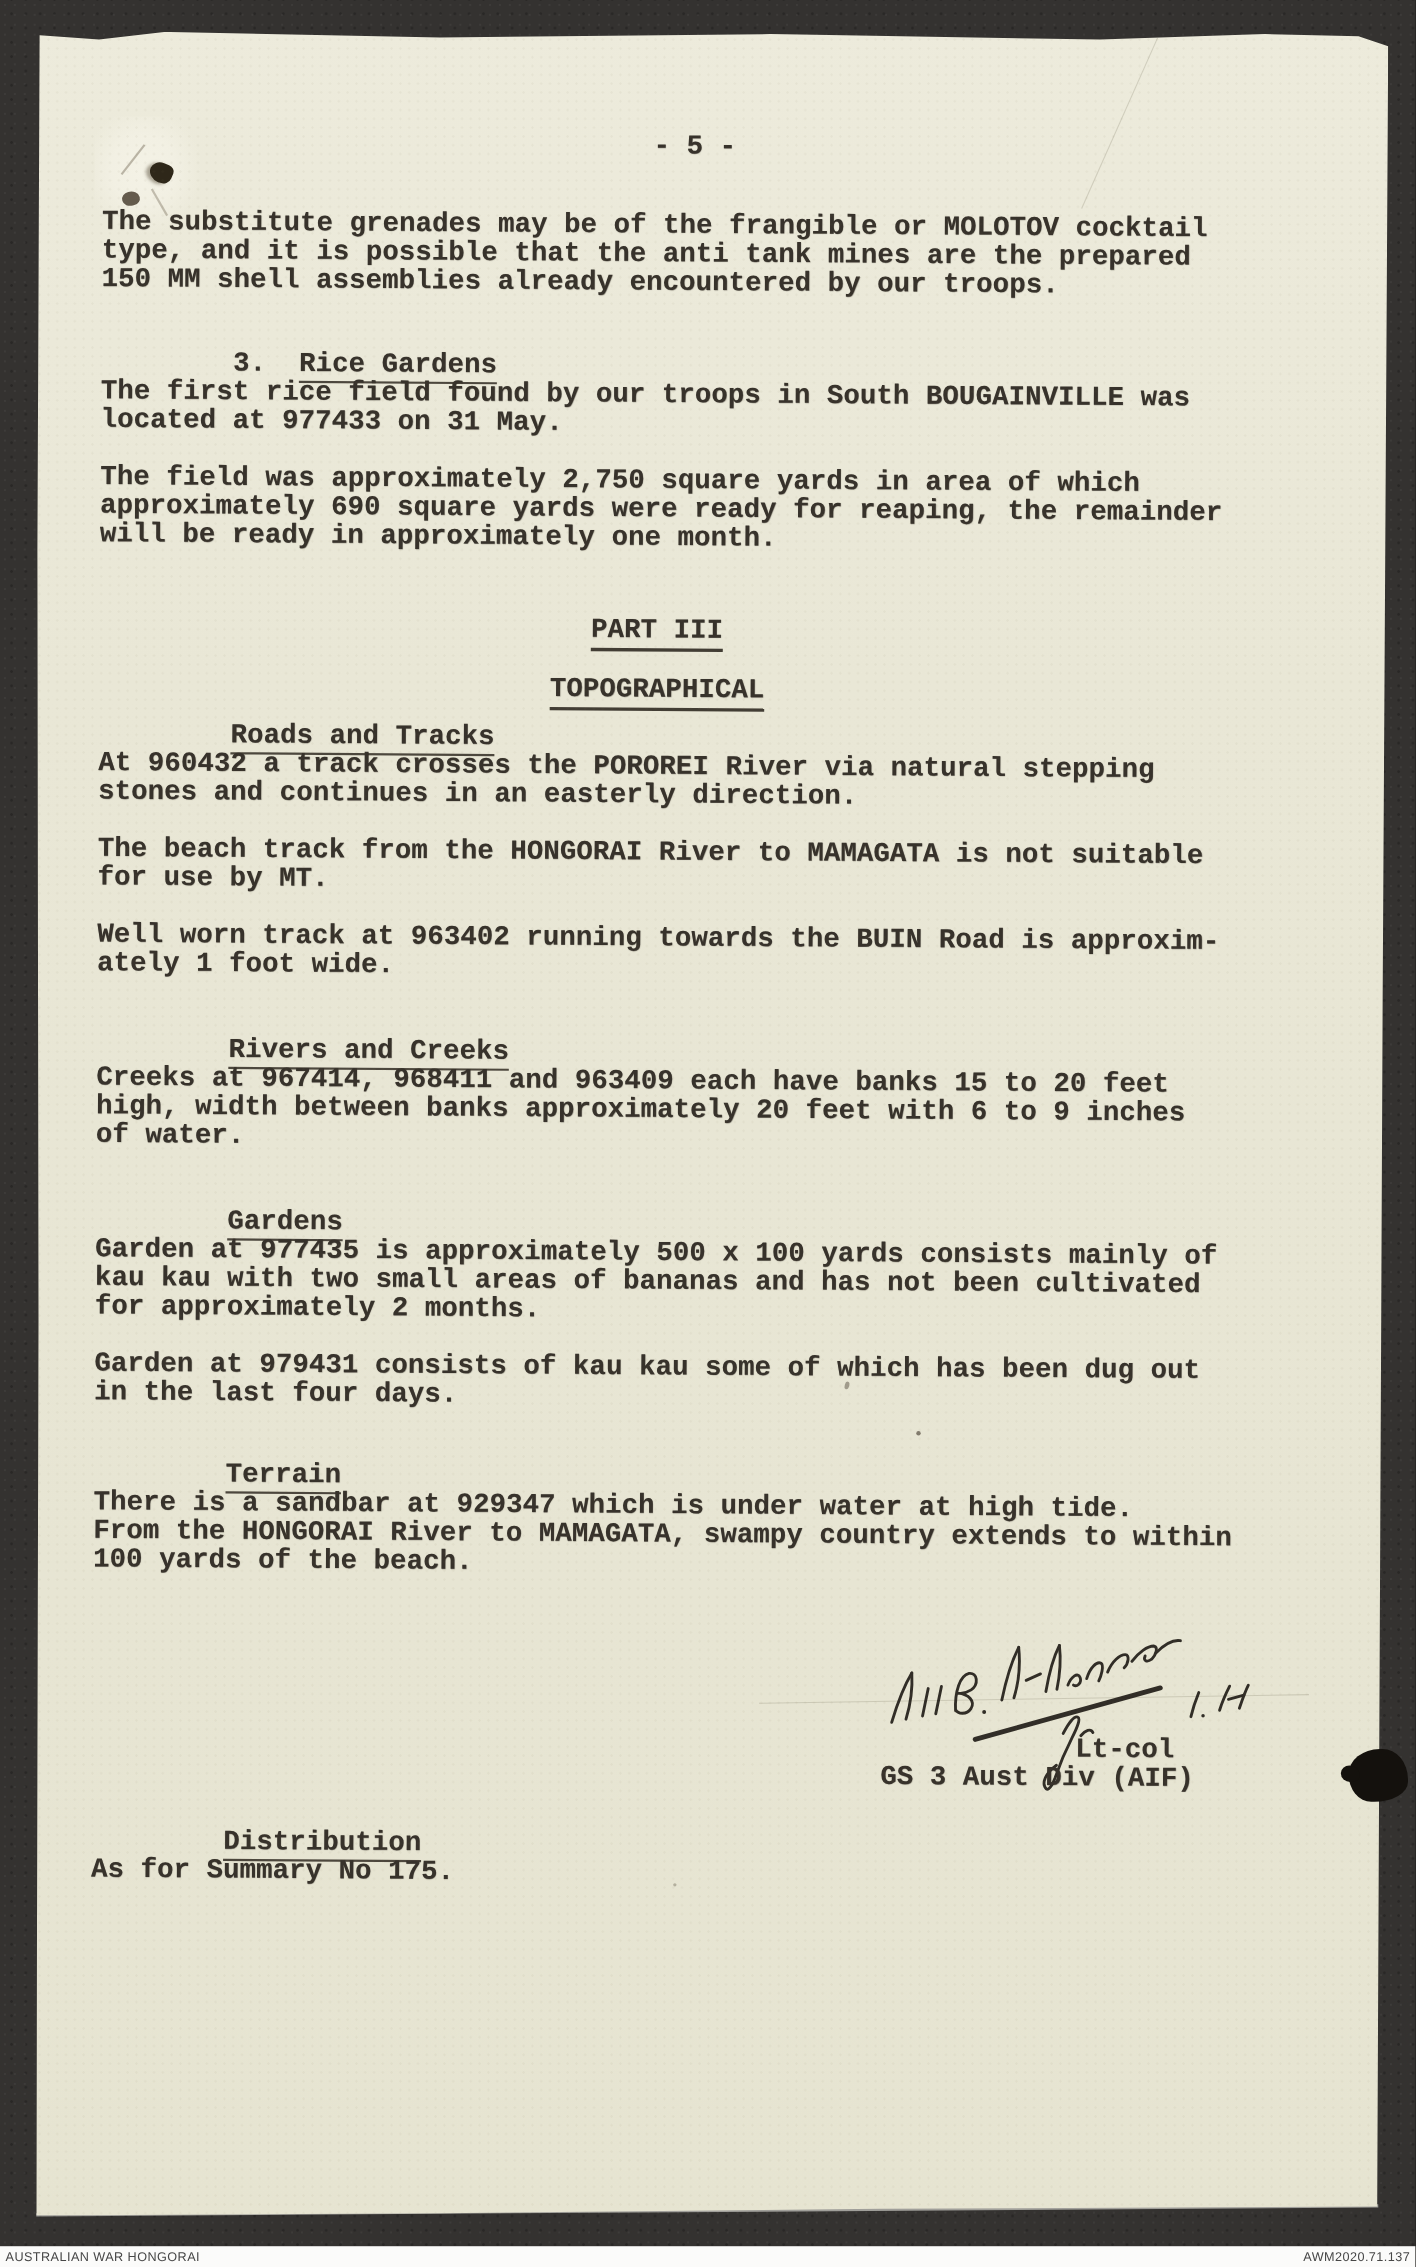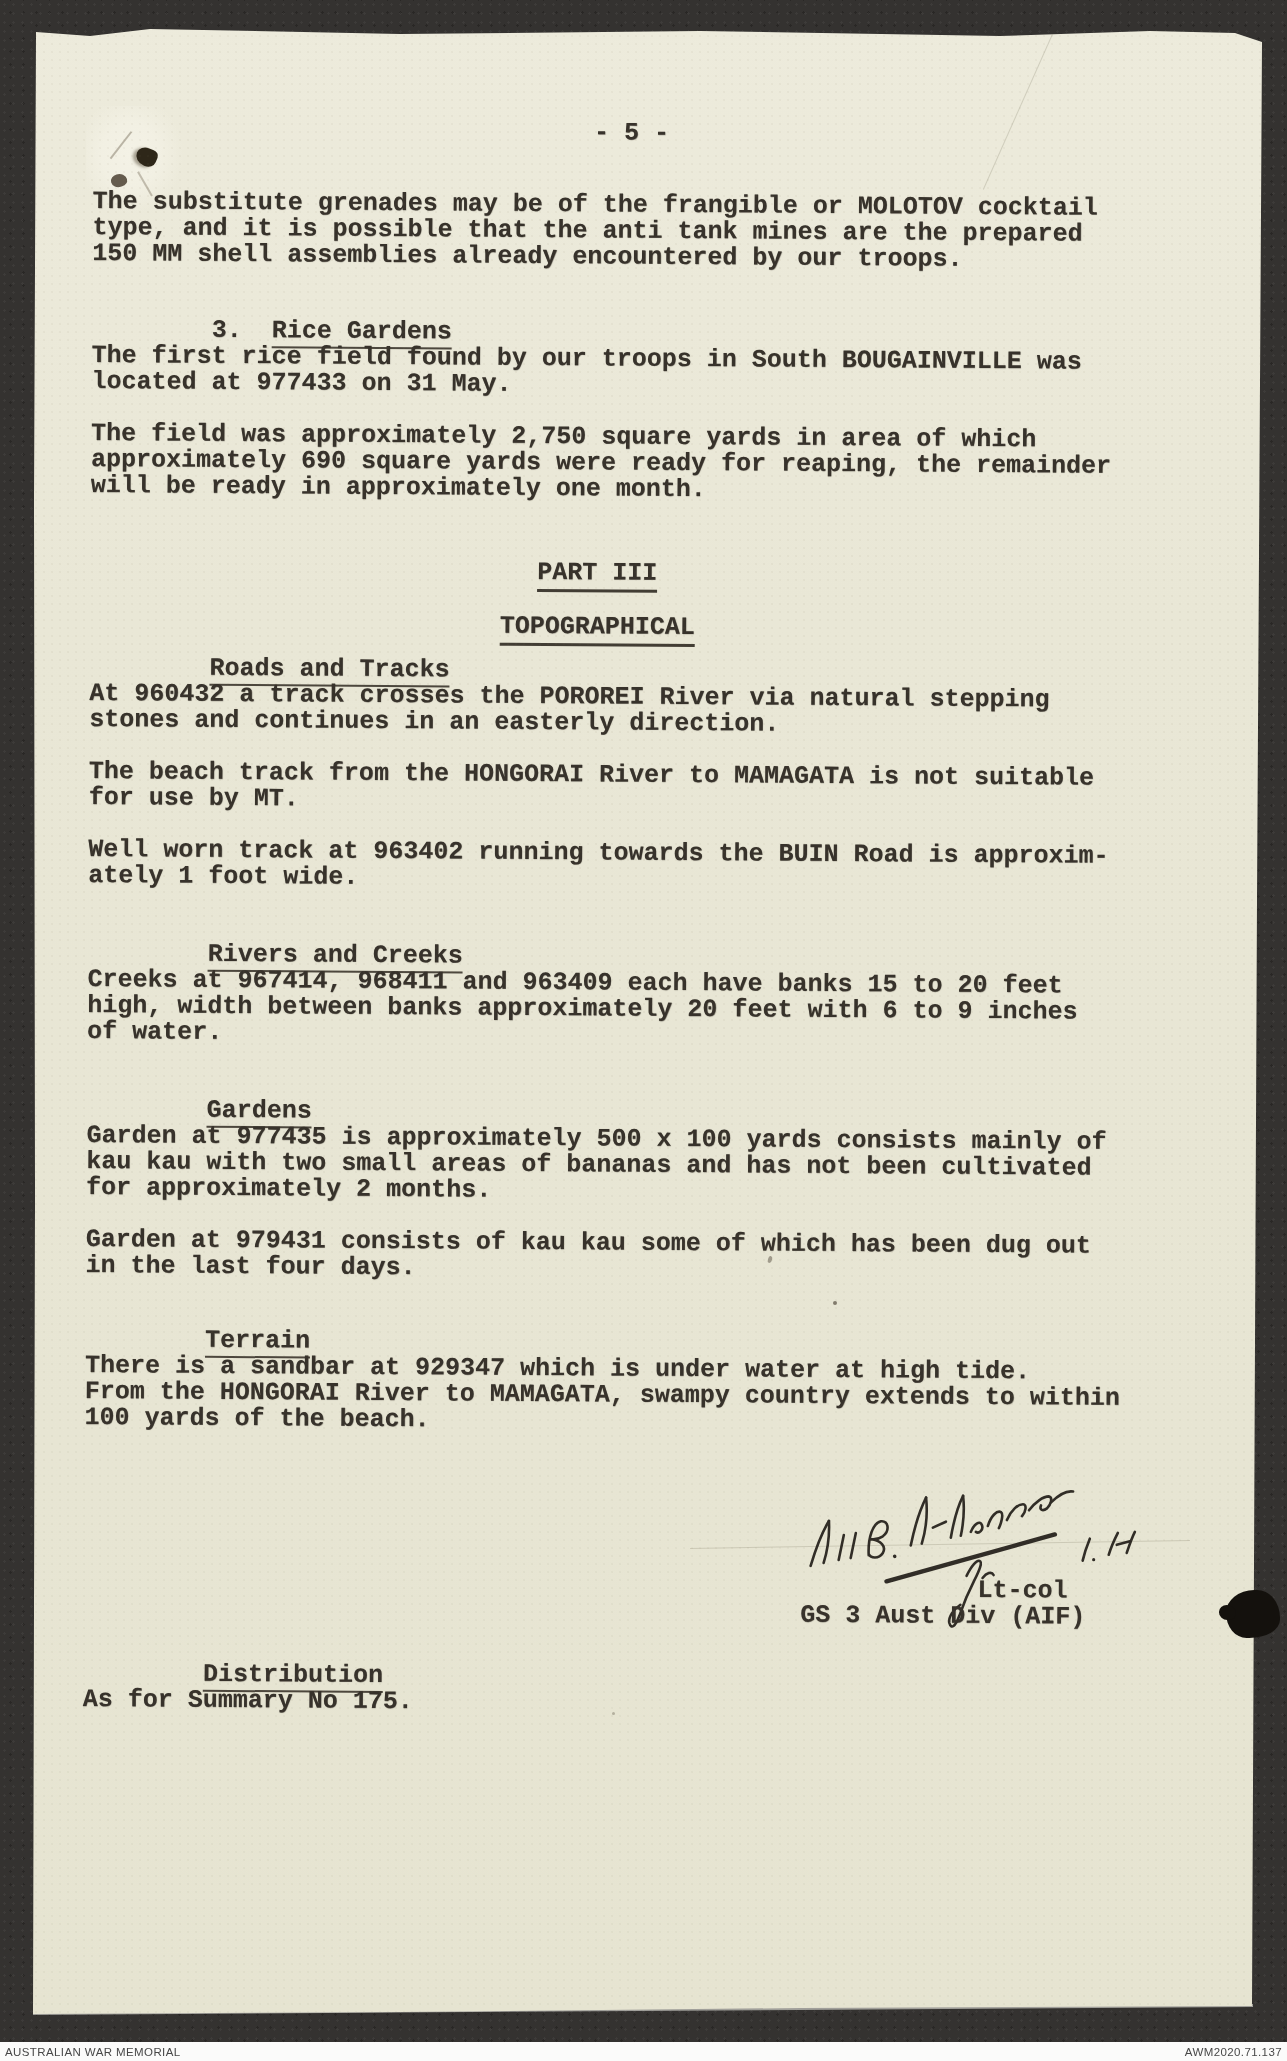--- a/index.html
+++ b/index.html
@@ -223,17 +223,17 @@
       </div>
 
       <div class="blk" style="left:93px;top:1687px;">As for Summary No 175.</div>
 
     </div>
   </div>
 
   <div id="ink-blot"></div>
 
   <div id="footer">
-    <span>AUSTRALIAN WAR MEMORIAL</span>
+    <span>AUSTRALIAN WAR HONGORAI</span>
     <span>AWM2020.71.137</span>
   </div>
 
 </div>
 
 </body></html>

